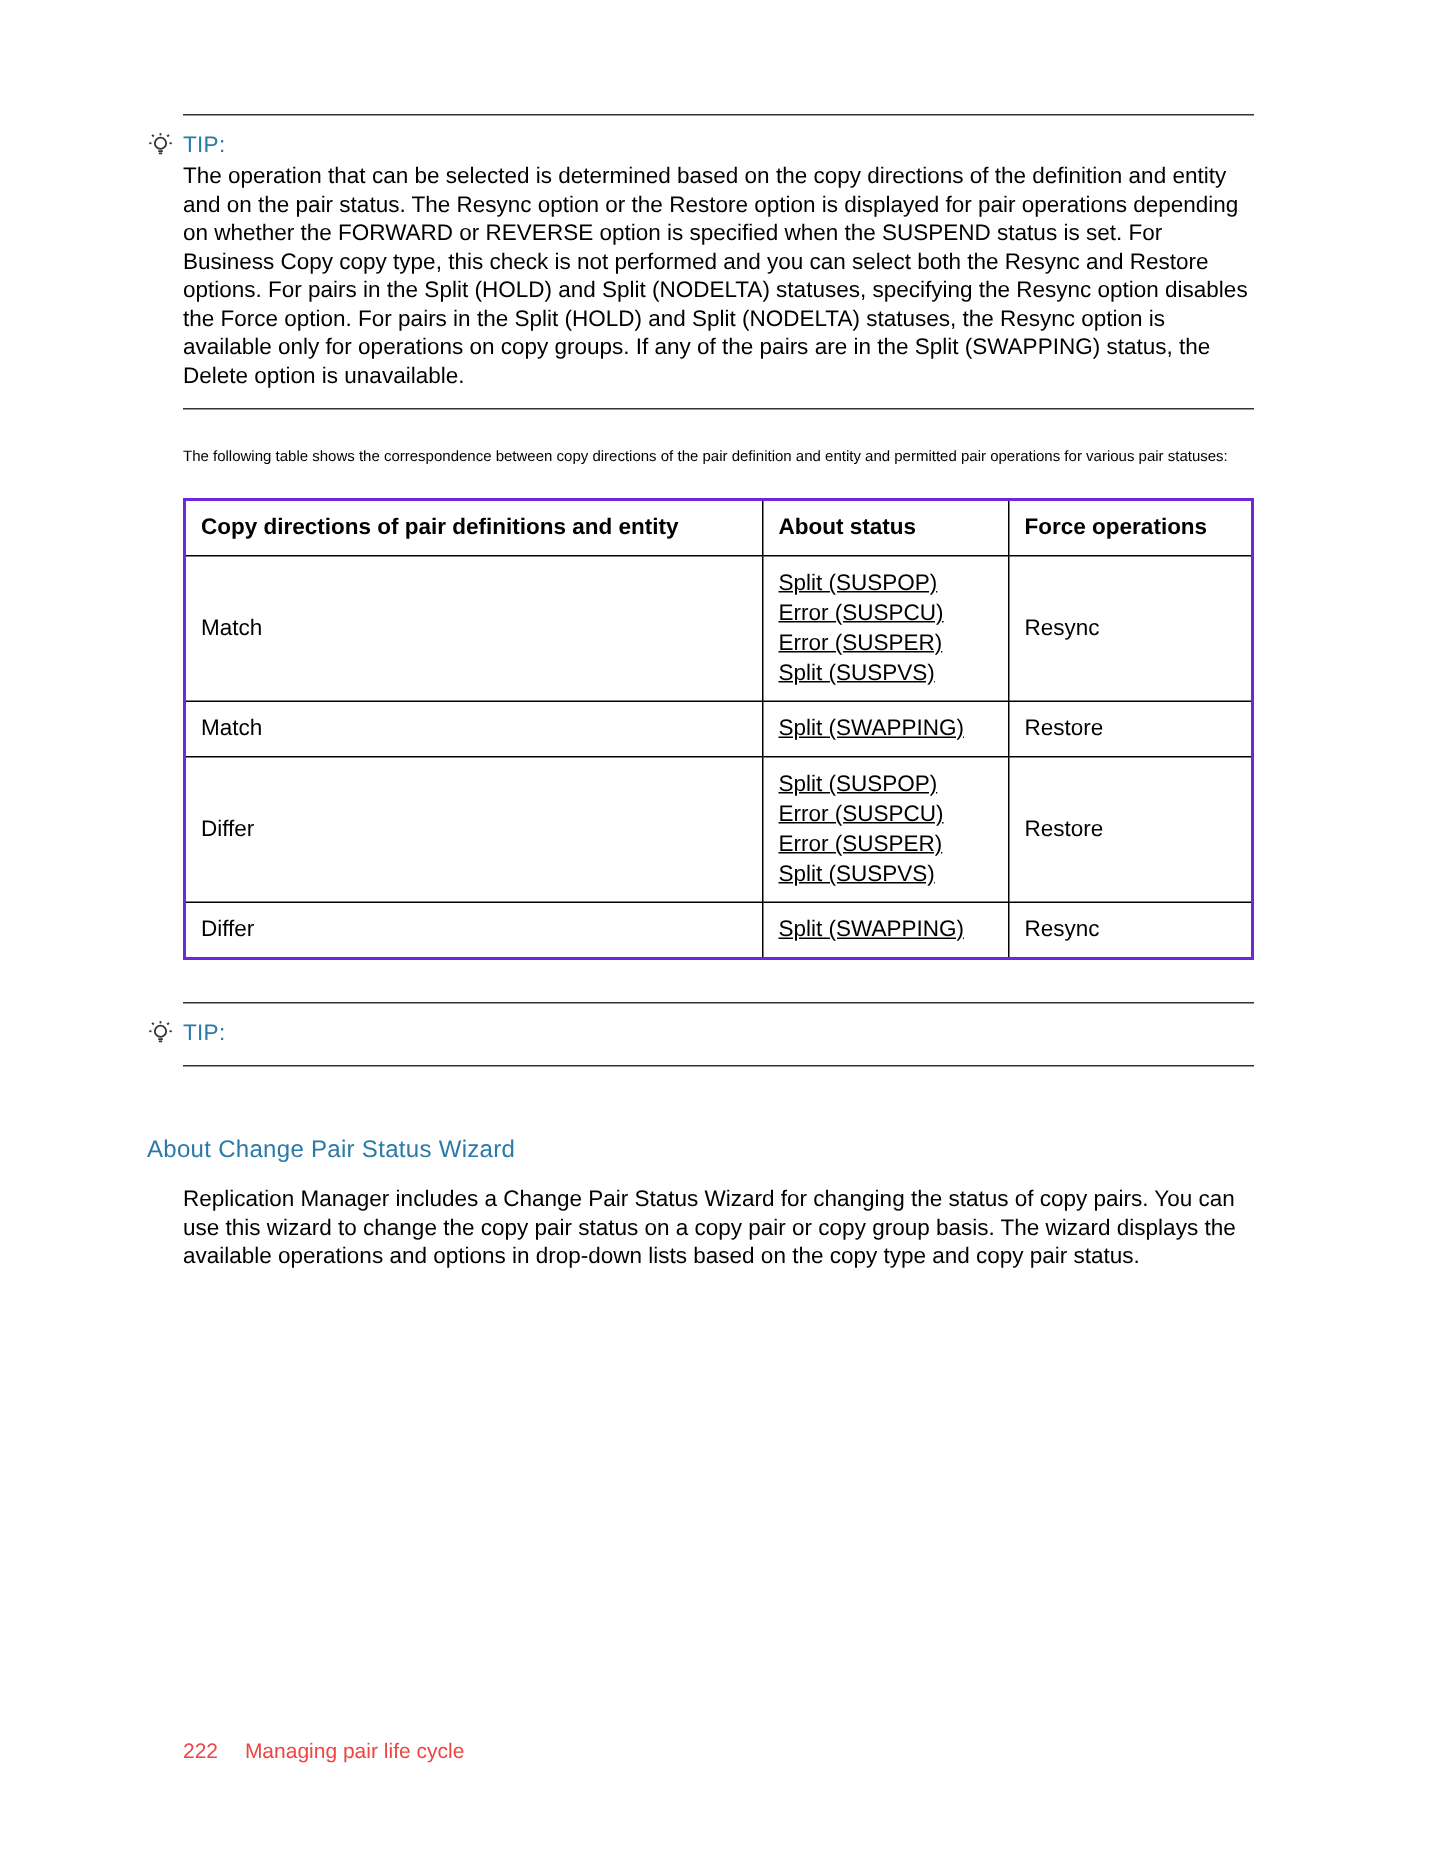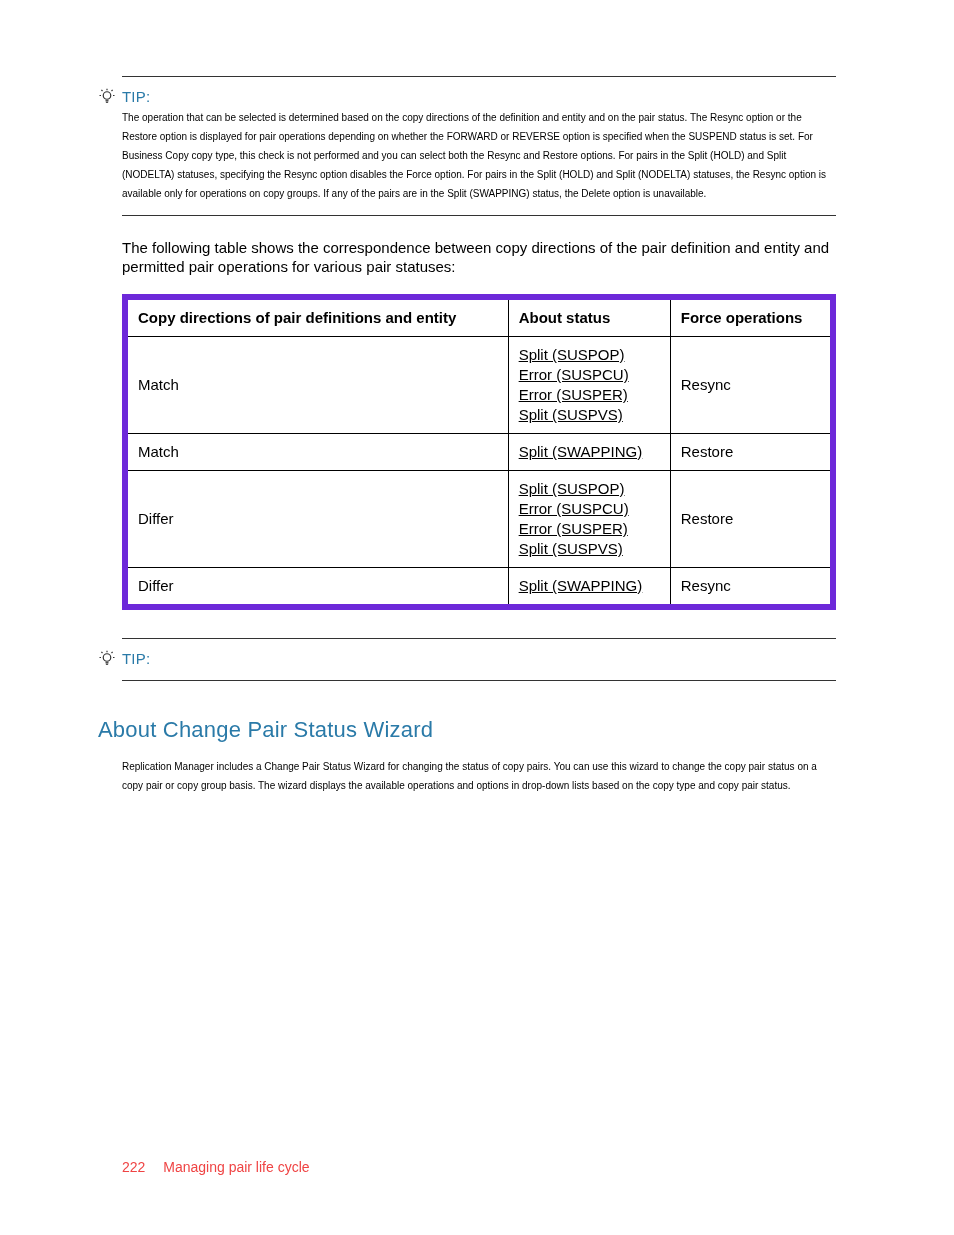--- a/index.html
+++ b/index.html
@@ -38,53 +38,53 @@
     position: relative;
     top: 1px;
   }
   .tip-label {
     color: #2a7aa8;
     font-size: 15px;
     line-height: 19px;
     letter-spacing: 0.2px;
   }
   .body-text {
-    font-size: 10px;
+    font-size: 15px;
     line-height: 19px;
     margin: 2px 0 0 0;
   }
   .intro-text {
-    font-size: 15px;
+    font-size: 10px;
     line-height: 19px;
     margin: 16px 0 18px 0;
   }
   table.pair-table {
     width: 100%;
     border-collapse: collapse;
-    border: 6px solid #6d28d9;
+    border: 2px solid #6d28d9;
     margin-bottom: 28px;
   }
   table.pair-table th,
   table.pair-table td {
     border: 1px solid #000;
     text-align: left;
     vertical-align: middle;
     padding: 8px 10px;
     font-size: 15px;
     line-height: 20px;
   }
   table.pair-table th {
     font-weight: bold;
   }
   .multi-line span { display: block; text-decoration: underline; }
   h2.section-heading {
     color: #2a7aa8;
     font-weight: normal;
-    font-size: 22px;
-    margin: 36px 0 14px -24px;
+    font-size: 16px;
+    margin: 47px 0 14px -24px;
     letter-spacing: 0.2px;
   }
   .footer {
     position: absolute;
     left: 122px;
     bottom: 60px;
     font-size: 14px;
     color: #ef4444;
   }
   .footer .pageno { margin-right: 14px; }

